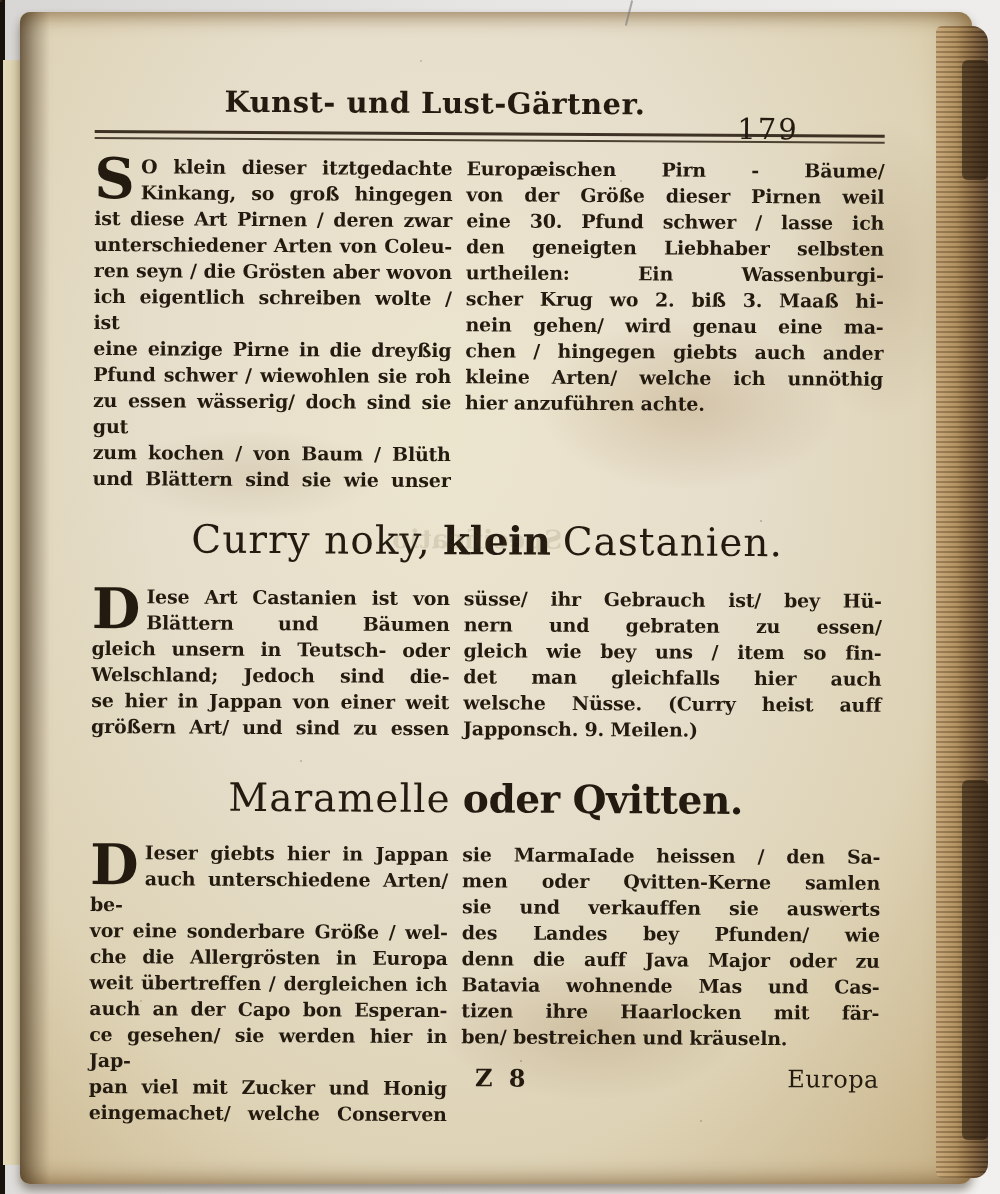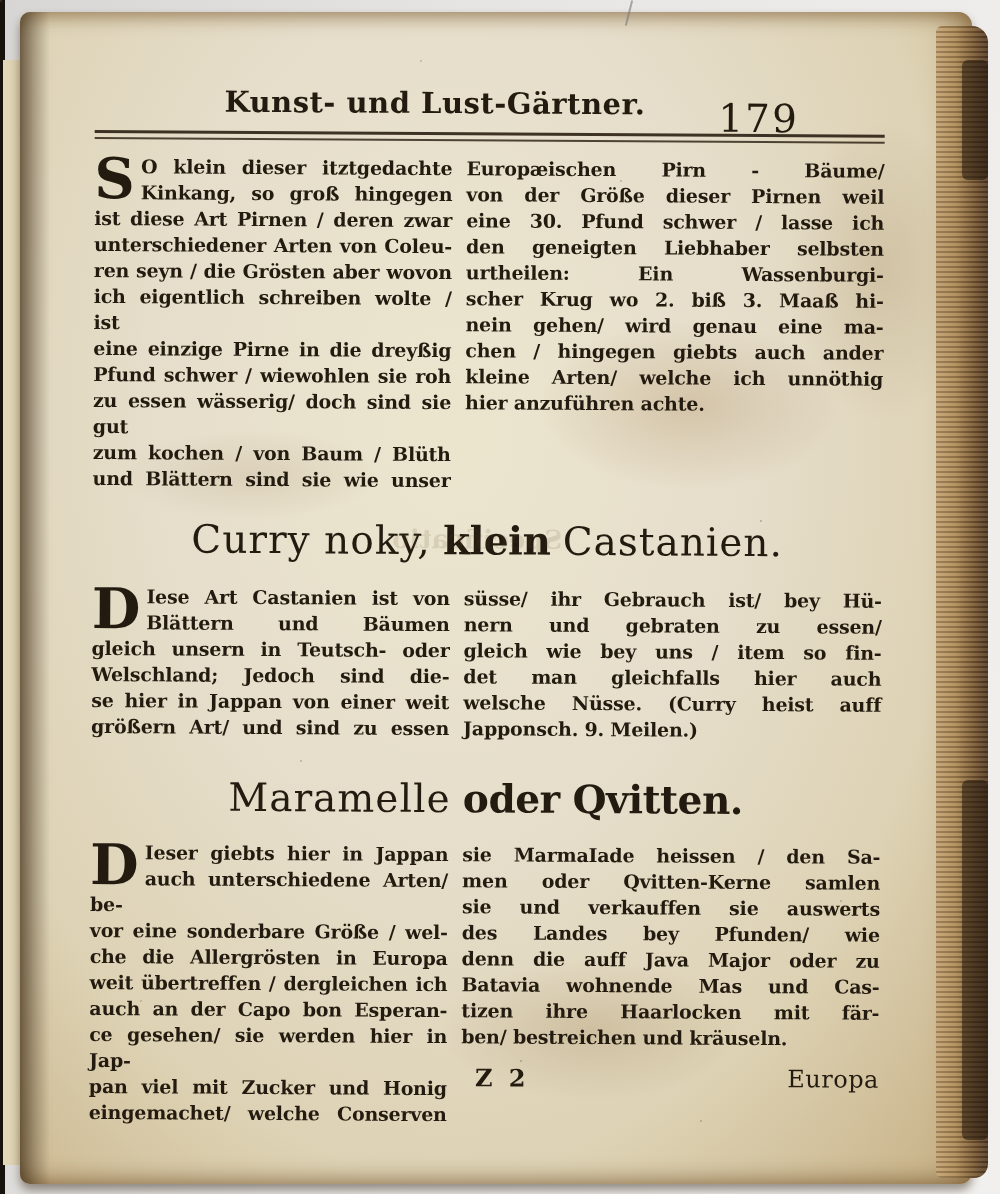--- a/index.html
+++ b/index.html
@@ -44,21 +44,21 @@
   
   .text-block{
     position:absolute;left:95px;top:84px;width:790px;color:#241b10;
     transform:rotate(.35deg);transform-origin:left top;
   }
   .running-header{position:relative;height:44px;}
   .running-title{
     position:absolute;left:0;right:110px;text-align:center;top:0;
     font-weight:700;font-size:29px;letter-spacing:.5px;
   }
-  .pagenum{position:absolute;right:86px;top:8px;font-size:39px;font-weight:400;letter-spacing:2px;}
+  .pagenum{position:absolute;right:86px;top:24px;font-size:29px;font-weight:400;letter-spacing:2px;}
   .rule{height:4px;border-top:3px solid rgba(38,27,14,.88);border-bottom:2px solid rgba(38,27,14,.8);margin:2px 0 0;}
   .columns{display:flex;gap:14px;margin-top:14px;}
   .col{position:relative;}
   .col.left{width:358px;}
   .col.right{width:418px;}
   .lines .line{
     font-size:19px;line-height:26px;font-weight:700;letter-spacing:-.2px;
     text-align:justify;text-align-last:justify;white-space:normal;
   }
   .col.lastleft .lines .line:last-child{text-align-last:left;}
@@ -201,19 +201,19 @@
           <div class="line">sie MarmaIade heissen / den Sa-</div>
           <div class="line">men oder Qvitten-Kerne samlen</div>
           <div class="line">sie und verkauffen sie auswerts</div>
           <div class="line">des Landes bey Pfunden/ wie</div>
           <div class="line">denn die auff Java Major oder zu</div>
           <div class="line">Batavia wohnende Mas und Cas-</div>
           <div class="line">tizen ihre Haarlocken mit fär-</div>
           <div class="line">ben/ bestreichen und kräuseln.</div>
         </div>
       <div class="sig-row">
-        <span class="sig">Z 2</span>
+        <span class="sig">Z 8</span>
         <span class="catch">Europa</span>
       </div>
     </div>
   </div>
 
 </div>
 
 </body></html>

